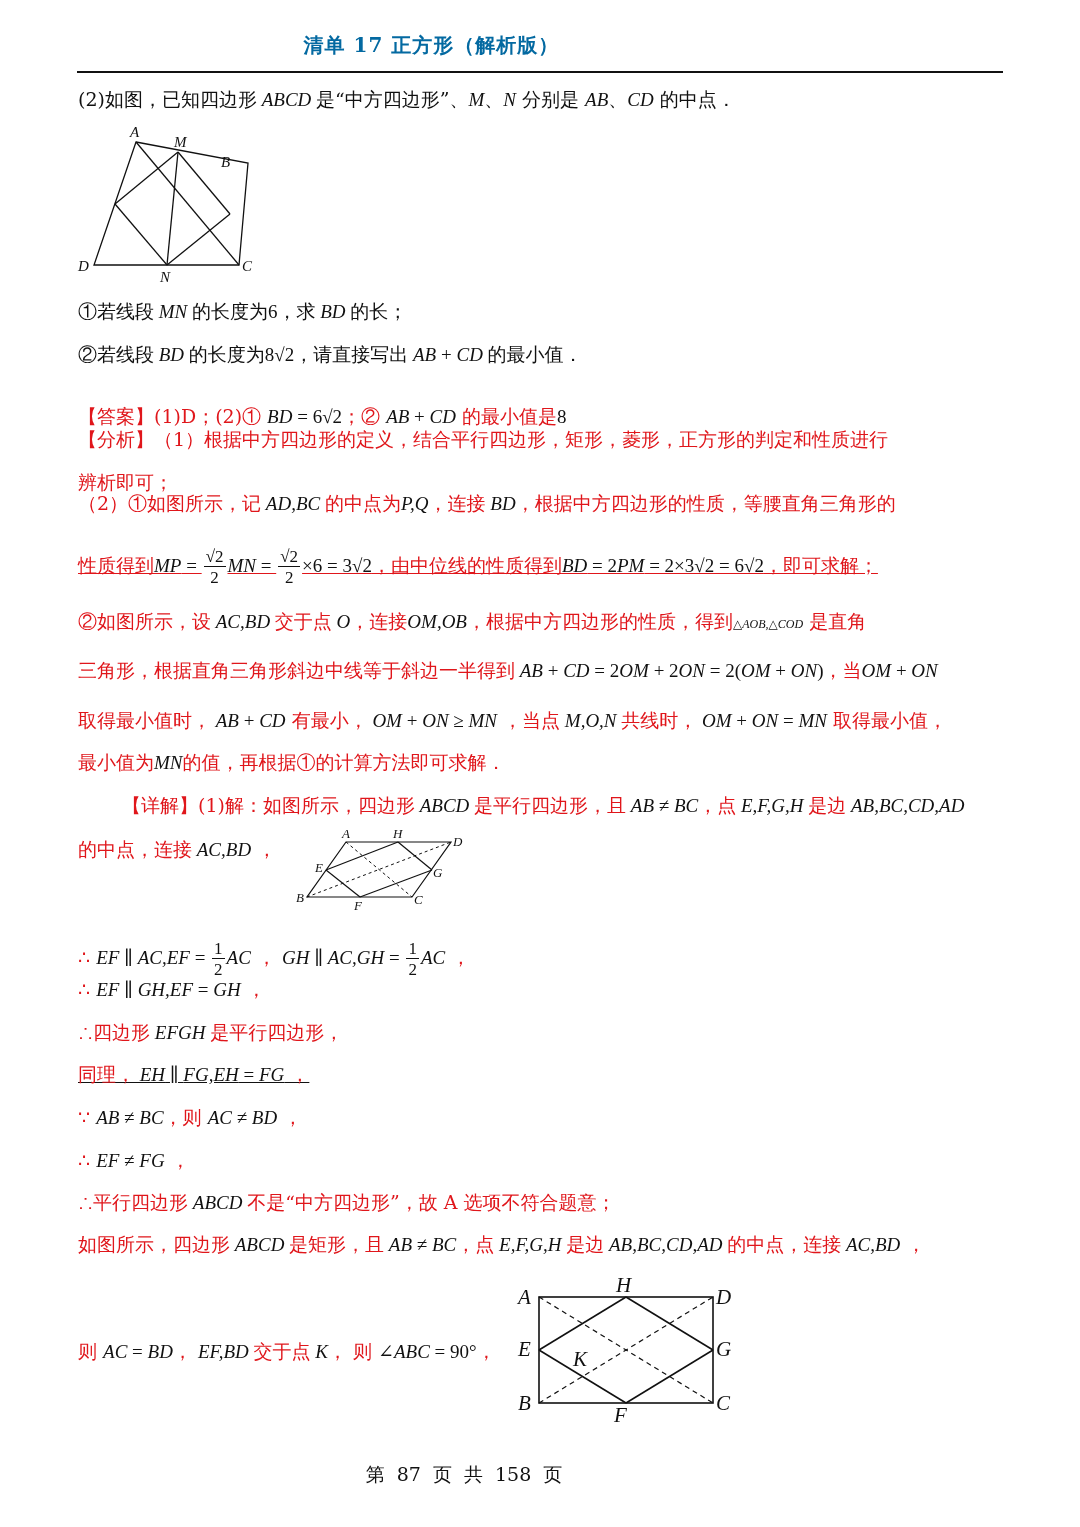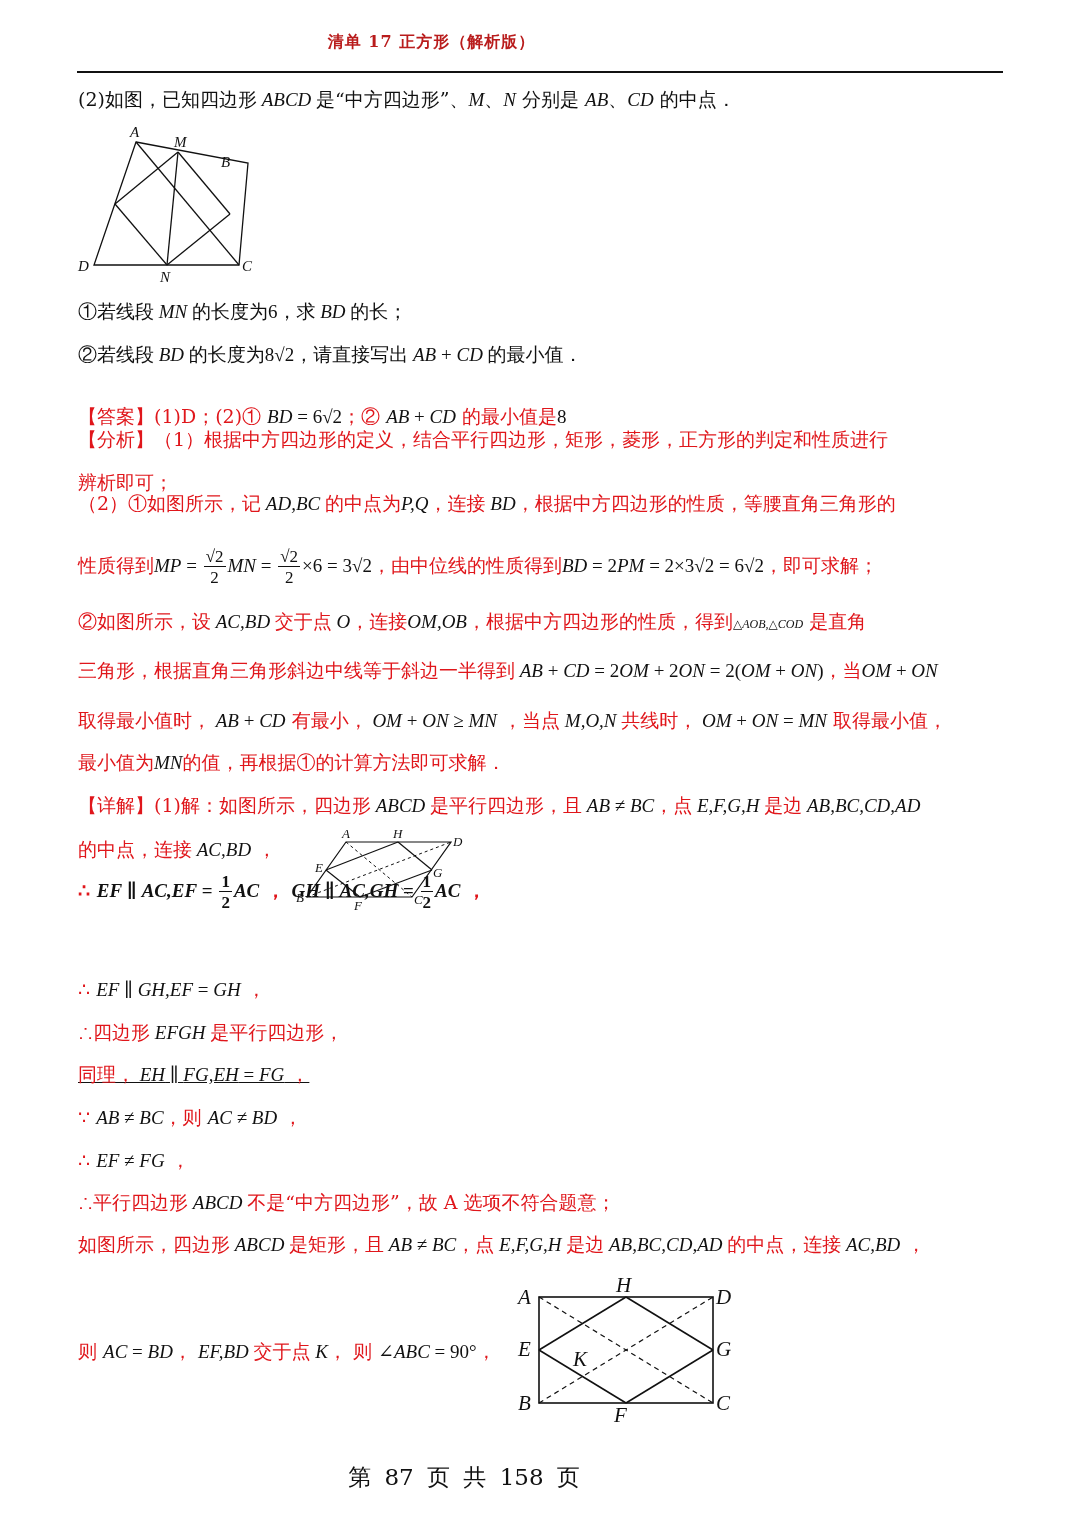--- a/index.html
+++ b/index.html
@@ -1,30 +1,30 @@
 <!DOCTYPE html>
 <html><head>
 <meta charset="utf-8">
 <style>
   html, body { margin:0; padding:0; background:#ffffff; }
   body { width:1080px; height:1527px; position:relative; overflow:hidden;
          font-family:"DejaVu Serif","Liberation Serif",serif; color:#111; }
   .header-title { position:absolute; top:32px; left:0; width:863px; text-align:center;
-         font-size:16px; font-weight:bold; color:#b91c1c; letter-spacing:1px; }
+         font-size:20px; font-weight:bold; color:#0369a1; letter-spacing:1px; }
   .header-rule { position:absolute; top:71px; left:77px; width:926px; height:2px; background:#111; }
   .line { position:absolute; left:78px; font-size:19px; white-space:nowrap; line-height:1.2; }
   .red { color:#e0161b; }
   .blk { color:#111; }
   .m { font-family:"Liberation Serif","DejaVu Serif",serif; font-style:italic; color:#111; }
   .mn { font-family:"Liberation Serif","DejaVu Serif",serif; color:#111; }
   .frac { display:inline-block; vertical-align:middle; text-align:center; font-family:"Liberation Serif",serif; color:#111; line-height:1; margin:0 2px; }
   .frac .num { display:block; border-bottom:1px solid #111; padding:0 2px 1px; font-size:17px; }
   .frac .den { display:block; padding-top:2px; font-size:17px; }
   .fig { position:absolute; }
-  .footer { position:absolute; top:1462px; left:0; width:928px; text-align:center; font-size:23px; color:#111; word-spacing:6px; }
+  .footer { position:absolute; top:1462px; left:0; width:928px; text-align:center; font-size:19px; color:#111; word-spacing:6px; }
   svg text { font-family:"Liberation Serif","DejaVu Serif",serif; font-style:italic; }
 </style>
 </head>
 <body>
 
 <div>
   <div class="header-title">清单 17  正方形（解析版）</div>
   <div class="header-rule"></div>
 </div>
 
@@ -64,38 +64,38 @@
 </div>
 
 <div class="line red" style="top:428px;">
   <span>【分析】</span><span>（1）根据中方四边形的定义，结合平行四边形，矩形，菱形，正方形的判定和性质进行</span>
 </div>
 <div class="line red" style="top:471px;">辨析即可；</div>
 
 <div class="line red" style="top:492px;">
   <span>（2）①如图所示，记</span><span class="m"> AD,BC </span><span>的中点为</span><span class="m">P,Q</span><span>，连接</span><span class="m"> BD</span><span>，根据中方四边形的性质，等腰直角三角形的</span>
 </div>
-<div class="line red" style="top:548px;">
+<div class="line red" style="top:548px;text-decoration:underline;">
   <span>性质得到</span><span class="m">MP</span><span class="mn"> = </span><span class="frac"><span class="num">√2</span><span class="den">2</span></span><span class="m">MN</span><span class="mn"> = </span><span class="frac"><span class="num">√2</span><span class="den">2</span></span><span class="mn">×6 = 3√2</span><span>，由中位线的性质得到</span><span class="m">BD</span><span class="mn"> = 2</span><span class="m">PM</span><span class="mn"> = 2×3√2 = 6√2</span><span>，即可求解；</span>
 </div>
 
 <div class="line red" style="top:610px;">
   <span>②如图所示，设</span><span class="m"> AC,BD </span><span>交于点</span><span class="m"> O</span><span>，连接</span><span class="m">OM,OB</span><span>，根据中方四边形的性质，得到</span><span class="m" style="font-size:12px;">△AOB,△COD</span><span> 是直角</span>
 </div>
 <div class="line red" style="top:659px;">
   <span>三角形，根据直角三角形斜边中线等于斜边一半得到</span><span class="m"> AB</span><span class="mn"> + </span><span class="m">CD</span><span class="mn"> = 2</span><span class="m">OM</span><span class="mn"> + 2</span><span class="m">ON</span><span class="mn"> = 2(</span><span class="m">OM</span><span class="mn"> + </span><span class="m">ON</span><span class="mn">)</span><span>，当</span><span class="m">OM</span><span class="mn"> + </span><span class="m">ON</span>
 </div>
 <div class="line red" style="top:709px;">
   <span>取得最小值时，</span><span class="m"> AB</span><span class="mn"> + </span><span class="m">CD</span><span> 有最小，</span><span class="m"> OM</span><span class="mn"> + </span><span class="m">ON</span><span class="mn"> ≥ </span><span class="m">MN</span><span> ，当点</span><span class="m"> M,O,N </span><span>共线时，</span><span class="m"> OM</span><span class="mn"> + </span><span class="m">ON</span><span class="mn"> = </span><span class="m">MN</span><span> 取得最小值，</span>
 </div>
 <div class="line red" style="top:751px;">
   <span>最小值为</span><span class="m">MN</span><span>的值，再根据①的计算方法即可求解．</span>
 </div>
 
-<div class="line red" style="top:794px;">
+<div class="line red" style="top:794px;margin-left:44px;">
   <span>【详解】</span><span>(1)解：如图所示，四边形</span><span class="m"> ABCD </span><span>是平行四边形，且</span><span class="m"> AB</span><span class="mn"> ≠ </span><span class="m">BC</span><span>，点</span><span class="m"> E,F,G,H </span><span>是边</span><span class="m"> AB,BC,CD,AD</span>
 </div>
 <div class="line red" style="top:838px;">
   <span>的中点，连接</span><span class="m"> AC,BD</span><span> ，</span>
 </div>
 
 <svg class="fig" style="left:290px;top:822px;" width="190" height="95" viewBox="0 0 190 95">
   <g stroke="#111" stroke-width="1.2" fill="none">
     <polygon points="56,20 161,20 122,75 17,75"></polygon>
     <line x1="36" y1="48" x2="108" y2="20"></line>
@@ -112,21 +112,21 @@
       <text x="103" y="16">H</text>
       <text x="163" y="24">D</text>
     <text x="25" y="50">E</text>
       <text x="143" y="55">G</text>
     <text x="6" y="80">B</text>
       <text x="64" y="88">F</text>
       <text x="124" y="82">C</text>
   </g>
 </svg>
 
-<div class="line" style="top:873px;font-weight:bold;">
+<div class="line" style="top:940px;">
   <span class="red">∴ </span><span class="m">EF</span><span class="mn"> ∥ </span><span class="m">AC,EF</span><span class="mn"> = </span><span class="frac"><span class="num">1</span><span class="den">2</span></span><span class="m">AC</span><span class="red"> ，  </span><span class="m">GH</span><span class="mn"> ∥ </span><span class="m">AC,GH</span><span class="mn"> = </span><span class="frac"><span class="num">1</span><span class="den">2</span></span><span class="m">AC</span><span class="red"> ，</span>
 </div>
 <div class="line" style="top:978px;">
   <span class="red">∴ </span><span class="m">EF</span><span class="mn"> ∥ </span><span class="m">GH,EF</span><span class="mn"> = </span><span class="m">GH</span><span class="red"> ，</span>
 </div>
 <div class="line" style="top:1021px;">
   <span class="red">∴四边形</span><span class="m"> EFGH </span><span class="red">是平行四边形，</span>
 </div>
 <div class="line" style="top:1063px;text-decoration:underline;">
   <span class="red">同理，</span><span class="m"> EH</span><span class="mn"> ∥ </span><span class="m">FG,EH</span><span class="mn"> = </span><span class="m">FG</span><span class="red"> ，</span>

